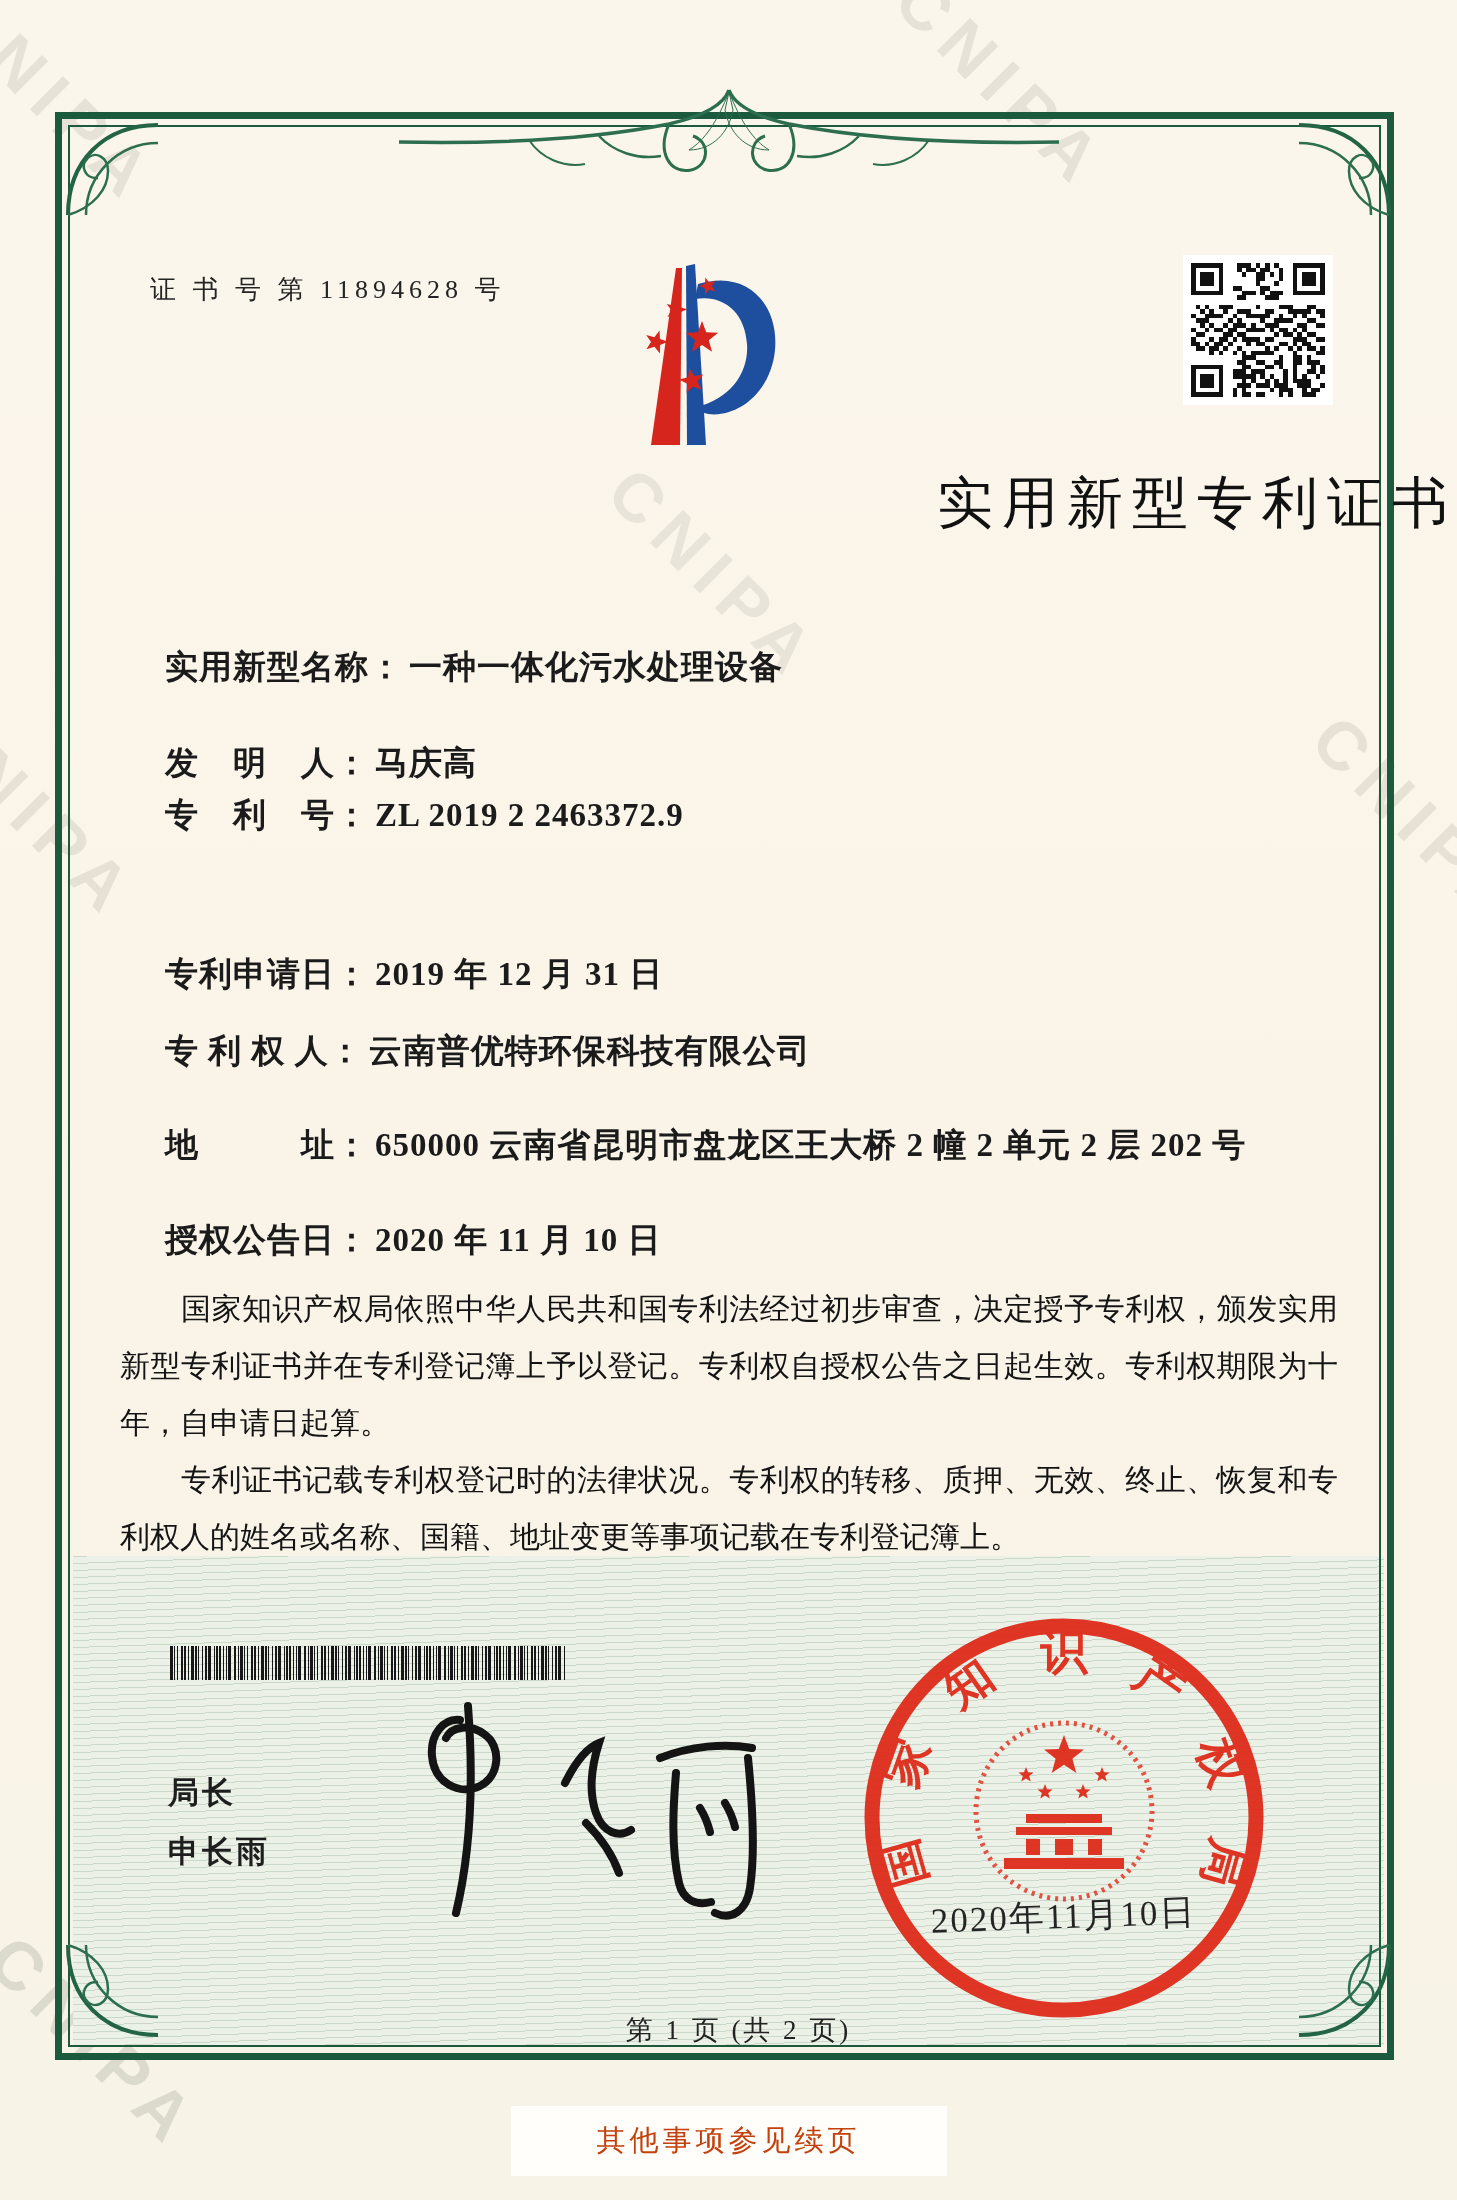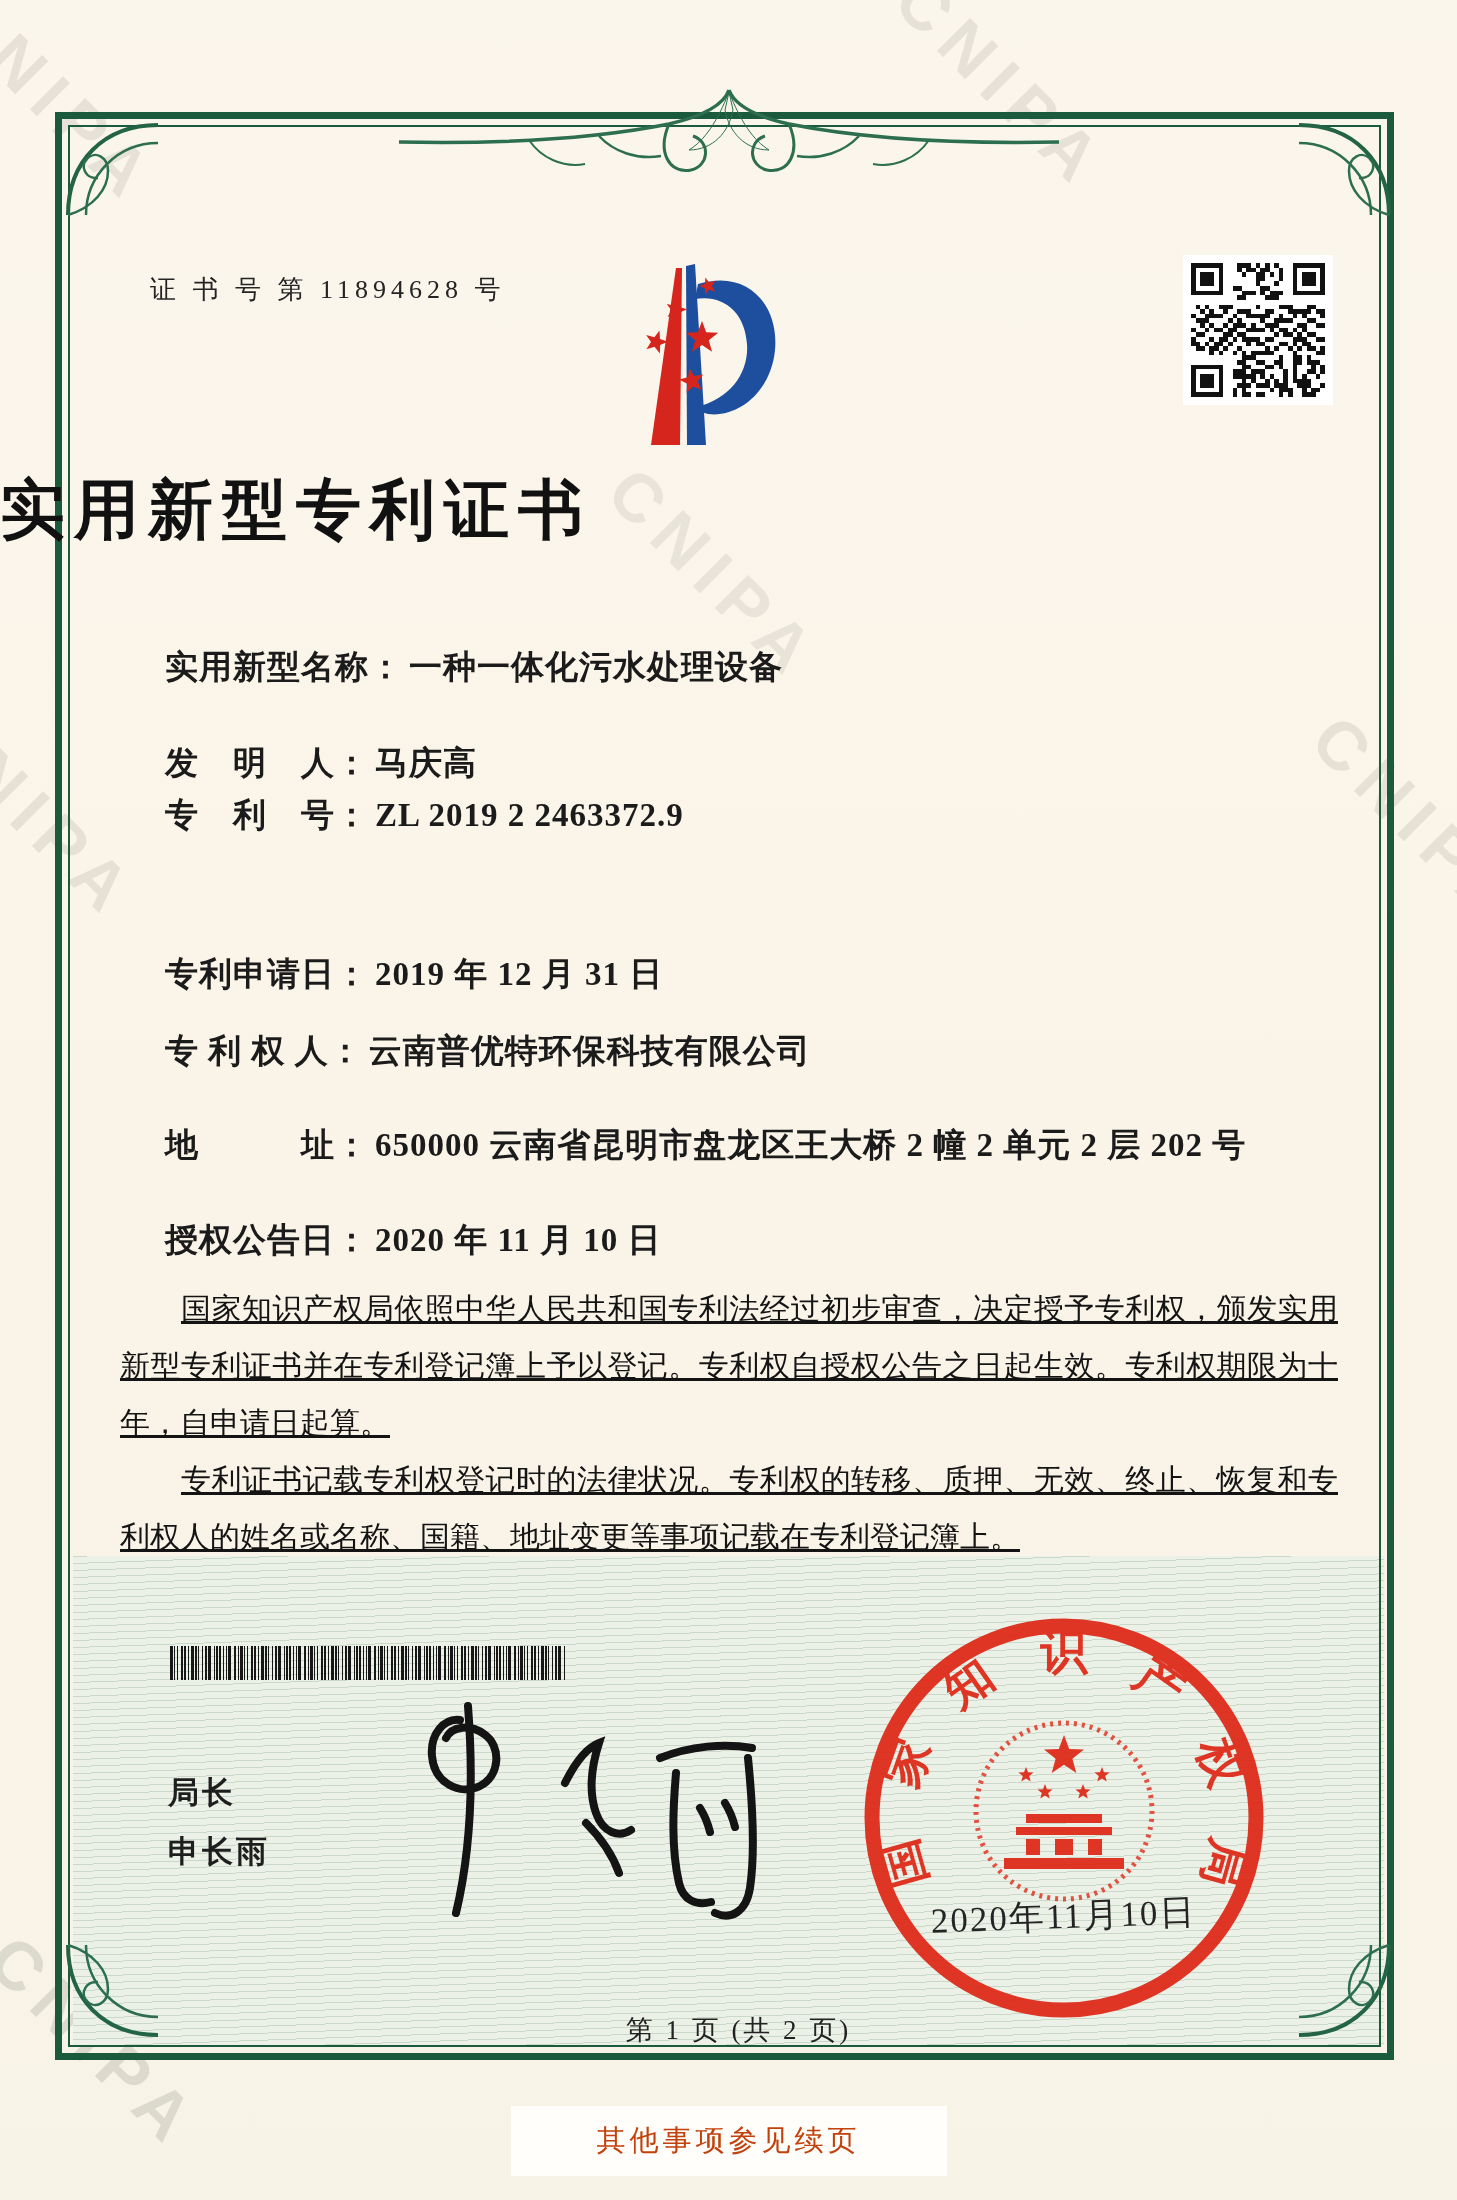--- a/index.html
+++ b/index.html
@@ -47,32 +47,32 @@
   .c-bl{left:62px;top:1941px;transform:scaleY(-1);}
   .c-br{left:1295px;top:1941px;transform:scale(-1,-1);}
   .top-ornament{position:absolute;left:50%;top:80px;transform:translateX(-50%);}
   .top-ornament path{stroke:#2c6e4e;fill:none;}
   
   .cert-no{position:absolute;left:150px;top:272px;font-size:26px;letter-spacing:5px;color:#242424;}
   .logo{position:absolute;left:580px;top:238px;width:200px;height:218px;}
   .qr-box{position:absolute;left:1183px;top:255px;width:150px;height:150px;background:#ffffff;
     display:flex;align-items:center;justify-content:center;}
   .qr-box svg{width:134px;height:134px;shape-rendering:crispEdges;}
-  .doc-title{position:absolute;left:0;right:0;top:466px;text-align:left;
-    font-size:65px;font-weight:700;letter-spacing:9px;color:#111;}
+  .doc-title{position:absolute;left:0;right:0;top:466px;text-align:right;
+    font-size:56px;font-weight:400;letter-spacing:9px;color:#111;}
   
   .field{position:absolute;left:165px;font-size:33px;color:#1b1b1b;letter-spacing:1px;white-space:nowrap;font-weight:bold;}
   .field .lab{color:#1b1b1b;}
   .field .val{margin-left:6px;}
   .f0{top:645px;} .f1{top:741px;} .f2{top:793px;text-align:right;} .f3{top:933px;margin-top:19px;}
   .f4{top:1029px;} .f5{top:1123px;} .f6{top:1218px;}
   .f7{top:1218px;left:645px;}
   
   .body-text{position:absolute;left:120px;width:1218px;top:1280px;
-    font-size:30px;line-height:57px;color:#141414;text-align:justify;text-decoration:underline;}
+    font-size:30px;line-height:57px;color:#141414;text-align:justify;}
   .body-text p{margin:0;text-indent:61px;}
   
   .barcode{position:absolute;left:170px;top:1646px;width:400px;height:34px;}
   .barcode rect{fill:#171717;}
   .director-label{position:absolute;left:168px;top:1772px;font-family:"Liberation Sans","DejaVu Sans",sans-serif;
     font-size:31px;font-weight:600;letter-spacing:3px;color:#1e1e1e;}
   .director-name{position:absolute;left:168px;top:1831px;font-family:"Liberation Sans","DejaVu Sans",sans-serif;
     font-size:31px;font-weight:600;letter-spacing:3px;color:#1e1e1e;text-align:center;}
   .signature{position:absolute;left:360px;top:1688px;}
   .signature path{stroke:#141414;stroke-width:8;fill:none;stroke-linecap:round;}

